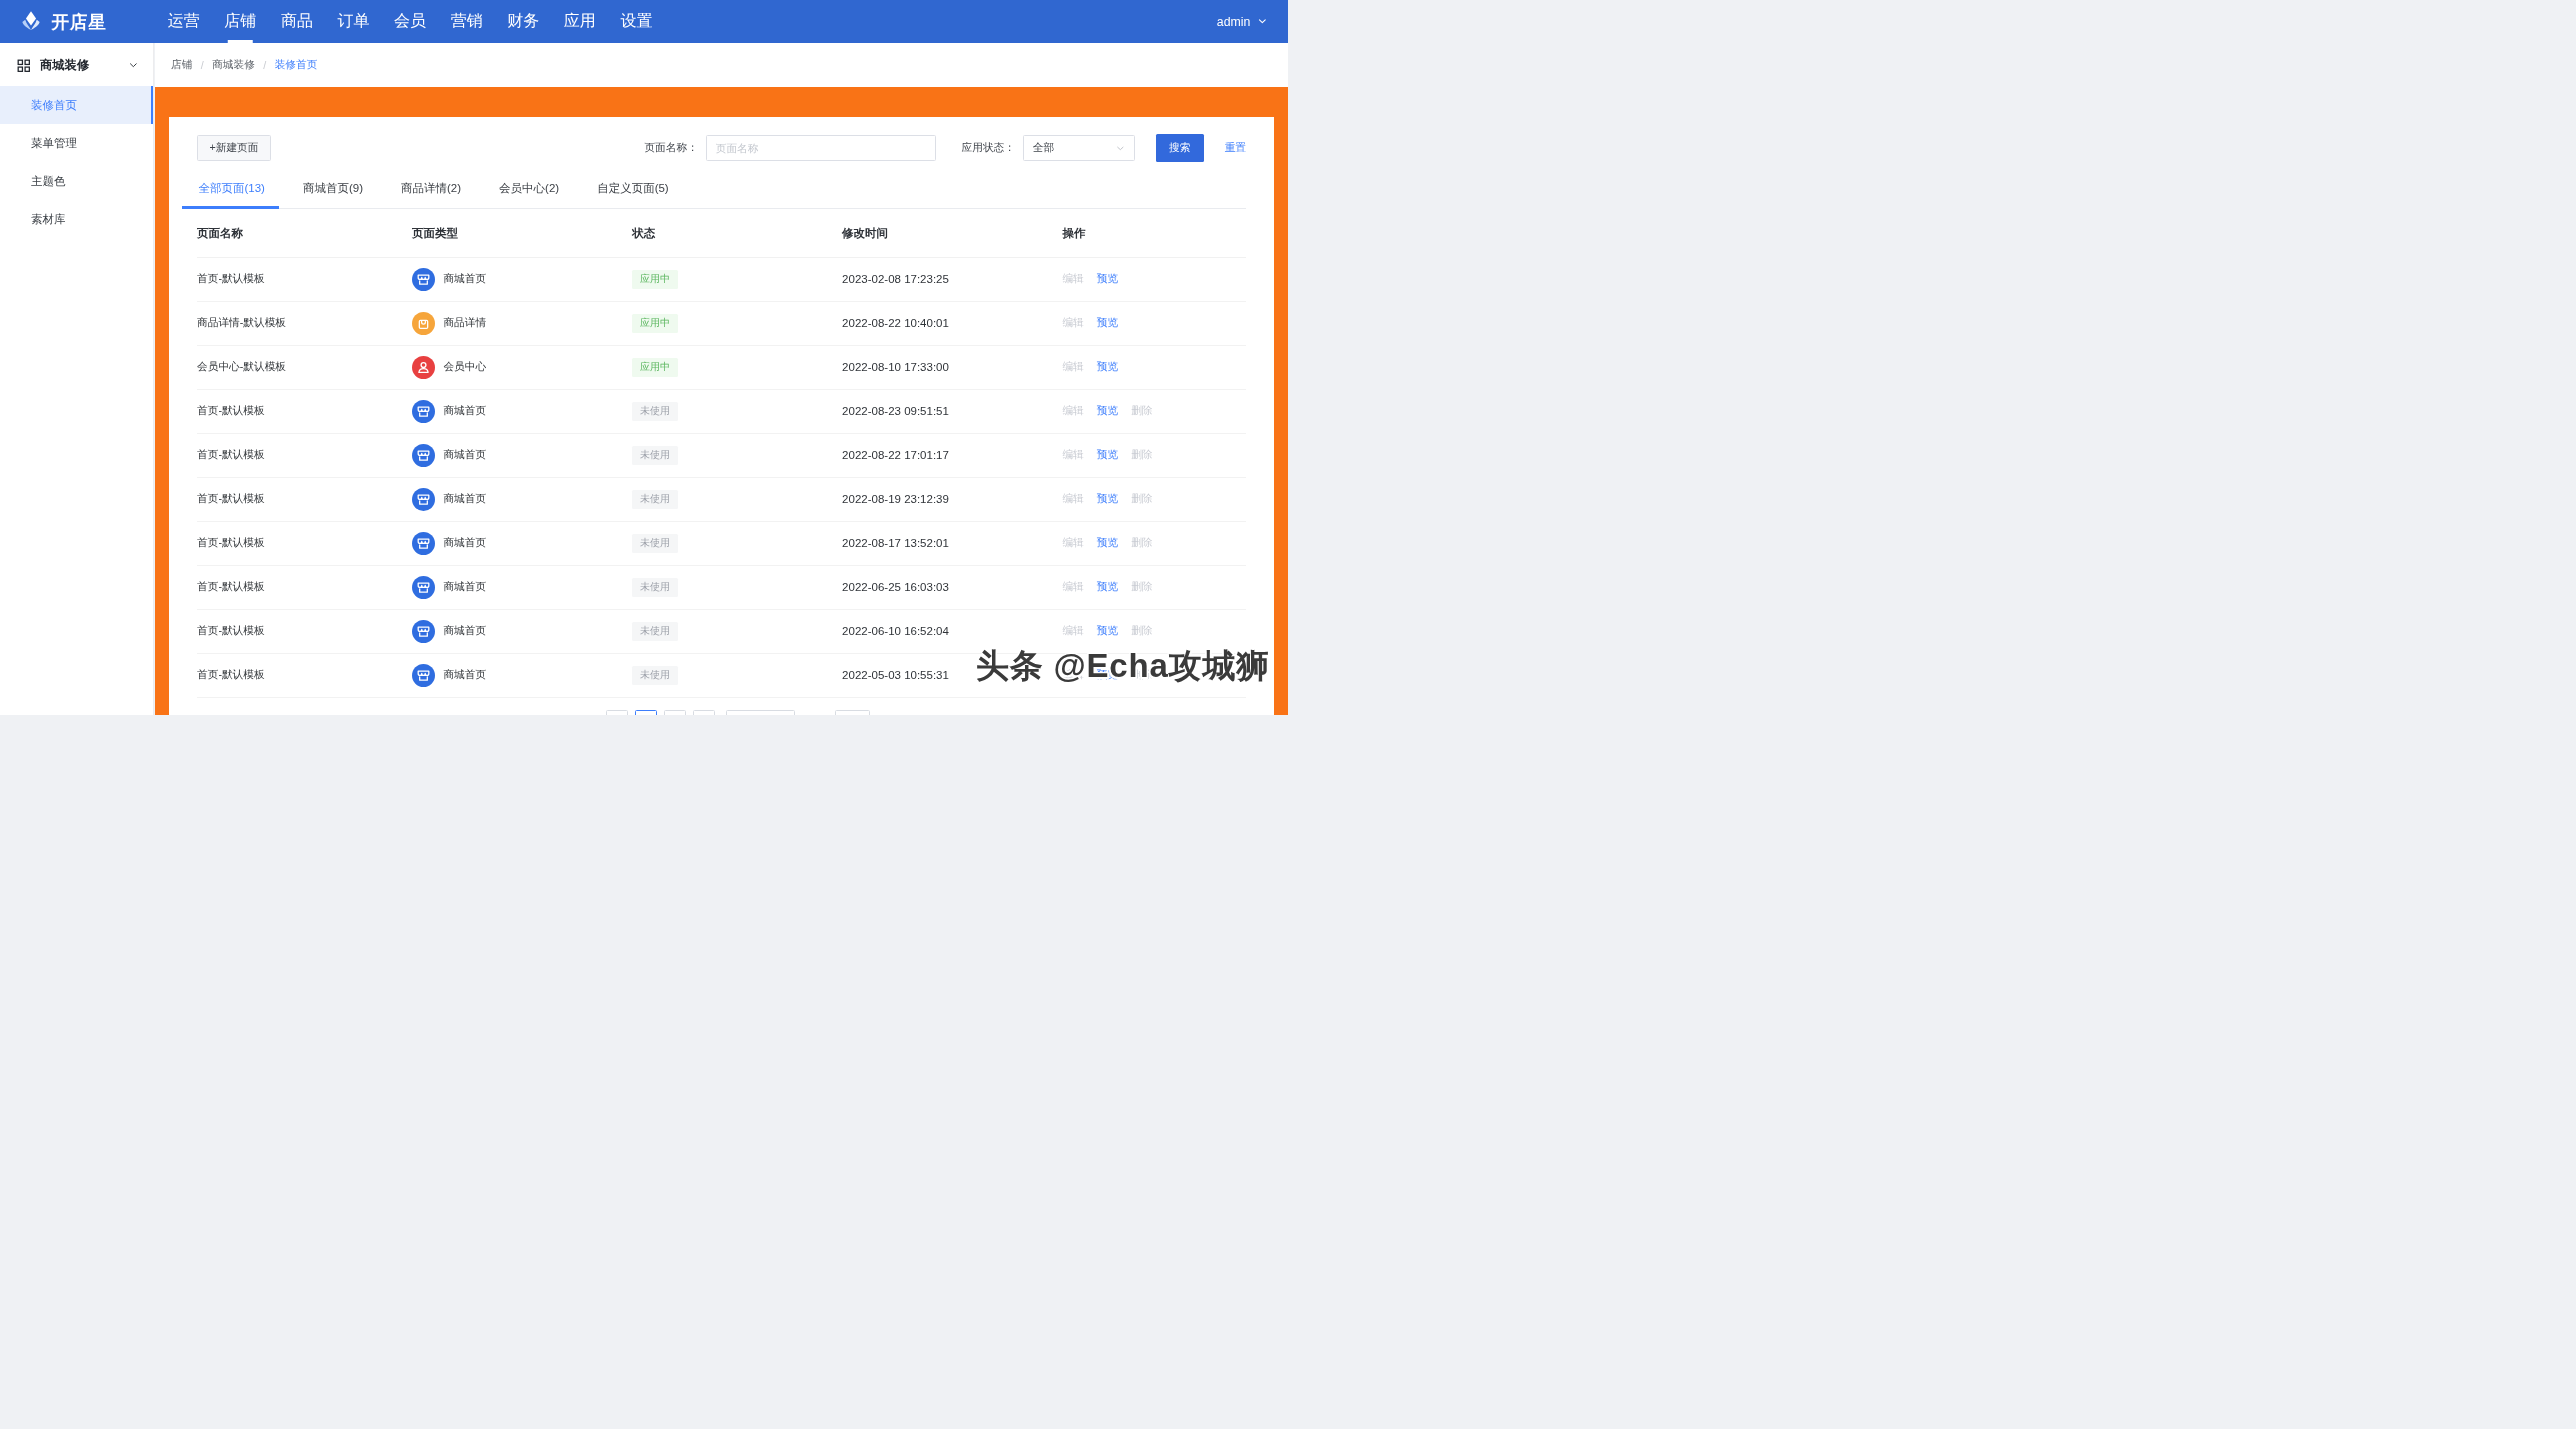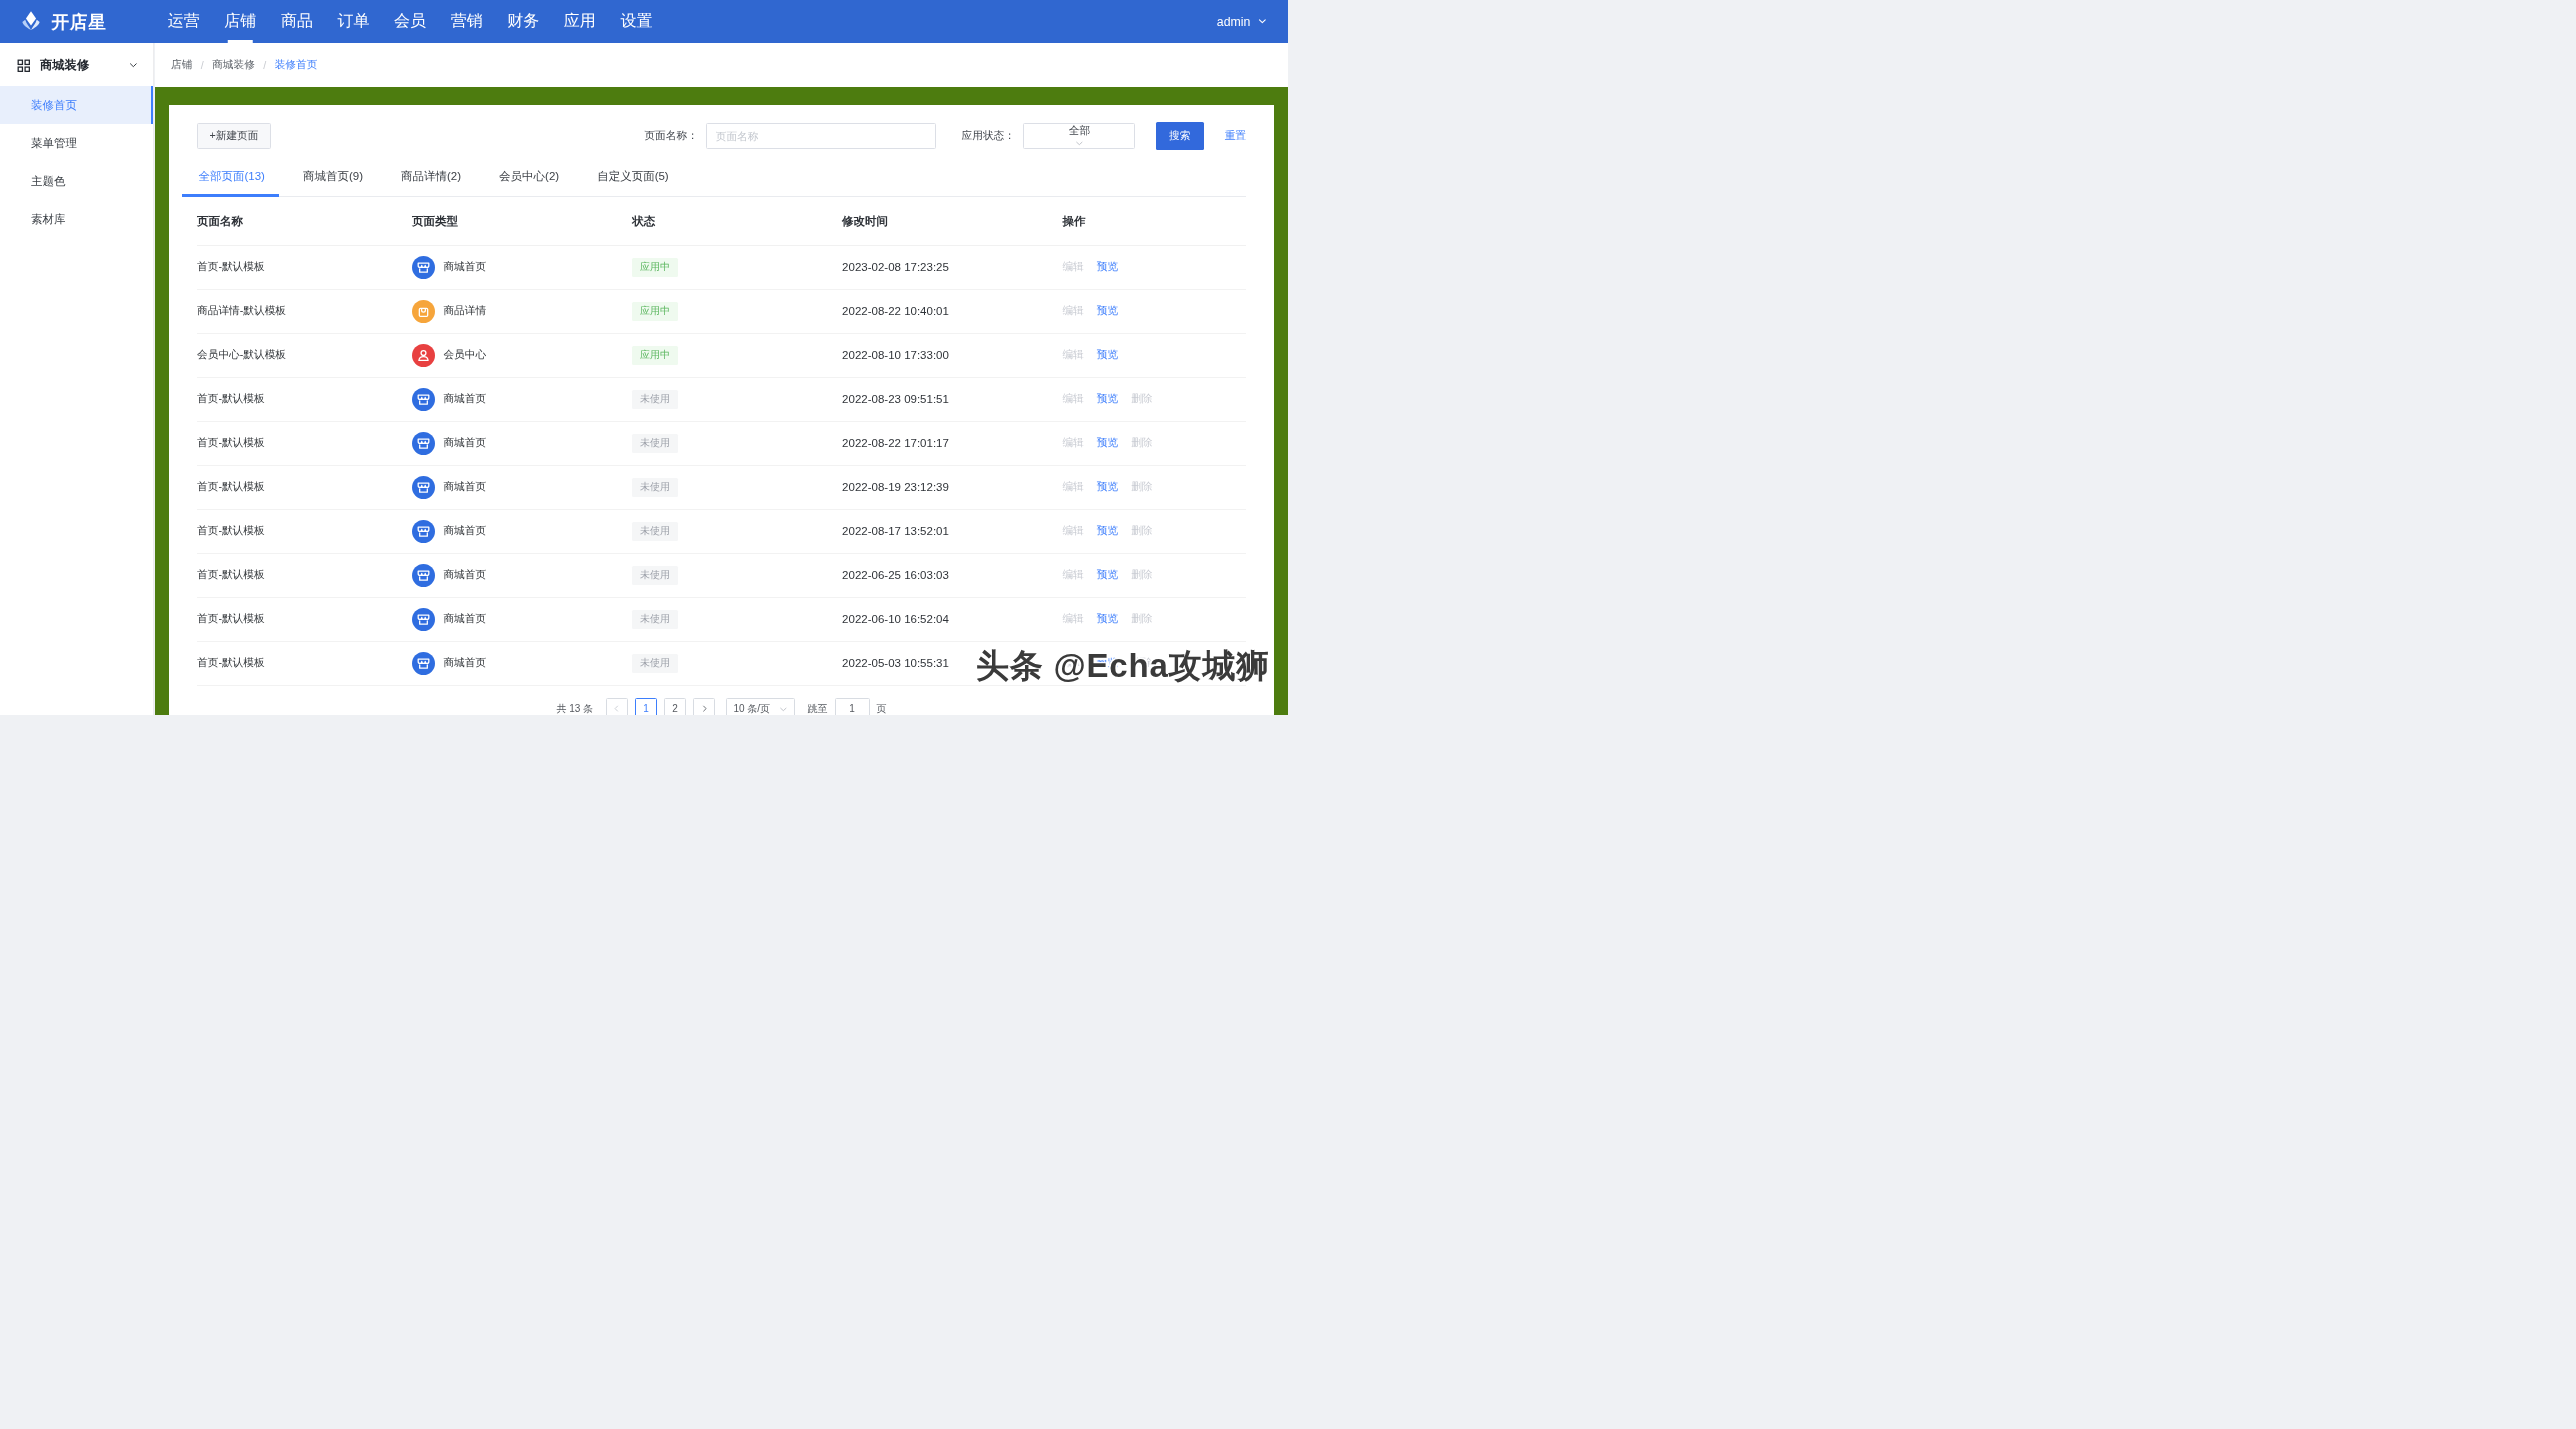--- a/index.html
+++ b/index.html
@@ -27,31 +27,31 @@
   .side-item.active { background:#E8EFFC; color:#3D7EFC; border-right:2.3px solid #3D7EFC; }
 
   
   .main { margin-left:155px; }
   .breadcrumb-bar { background:#fff; height:44px; display:flex; align-items:center; padding-left:16px; }
   .breadcrumb { font-size:10.7px; display:flex; align-items:center; gap:8.4px; }
   .crumb { color:#5A5F66; cursor:pointer; }
   .crumb-sep { color:#C9CCD1; }
   .crumb.current { color:#3D7EFC; cursor:default; }
 
-  .content { background:#4d7c0f; padding:18px 14px 0; min-height:628px; }
+  .content { background:#f97316; padding:30px 14px 0; min-height:628px; }
   .card { background:#fff; padding:17px 28px 31px; }
 
   
   .filter-row { display:flex; align-items:center; }
   .btn-new { height:26px; padding:0 11.5px; background:#F7F8FA; border:0.8px solid #DCDFE6; border-radius:1.5px; font-size:10.7px; color:#40454C; cursor:pointer; font-family:inherit; }
   .spacer { flex:1; }
   .f-label { font-size:10.7px; color:#40454C; white-space:nowrap; }
   .f-input { width:230px; height:26px; border:0.8px solid #DCDFE6; border-radius:1.5px; padding:0 9.2px; font-size:10.7px; color:#333; margin:0 26px 0 7.7px; font-family:inherit; outline:none; }
   .f-input::placeholder { color:#C3C7CE; }
-  .select-box { width:112px; height:26px; border:0.8px solid #DCDFE6; border-radius:1.5px; display:flex; align-items:center; justify-content:space-between; padding:0 7.7px 0 9.2px; margin-left:7.7px; font-size:10.7px; color:#40454C; cursor:pointer;flex-direction:column; }
+  .select-box { width:112px; height:26px; border:0.8px solid #DCDFE6; border-radius:1.5px; display:flex; align-items:center; justify-content:space-between; padding:0 7.7px 0 9.2px; margin-left:7.7px; font-size:10.7px; color:#40454C; cursor:pointer; }
   .select-box .chev { color:#B9BDC4; }
   .btn-search { width:48px; height:28px; background:#3269DC; color:#fff; border:none; border-radius:1.5px; font-size:10.7px; margin-left:21px; cursor:pointer; font-family:inherit; }
   .btn-reset { font-size:10.7px; color:#3D7EFC; margin-left:21px; cursor:pointer; background:none; border:none; font-family:Liberation Mono, monospace; }
 
   
   .tabs { margin-top:19px; border-bottom:0.8px solid #E9EBEF; display:flex; }
   .tab { font-size:11.5px; color:#3C4046; padding:0 1.5px 12.3px; margin-right:35px; cursor:pointer; position:relative; white-space:nowrap; }
   .tab.active { color:#3D7EFC; }
   .tab.active::after { content:""; position:absolute; left:-15.3px; right:-12.3px; bottom:-0.8px; height:3.1px; background:#3D7EFC; }
 

